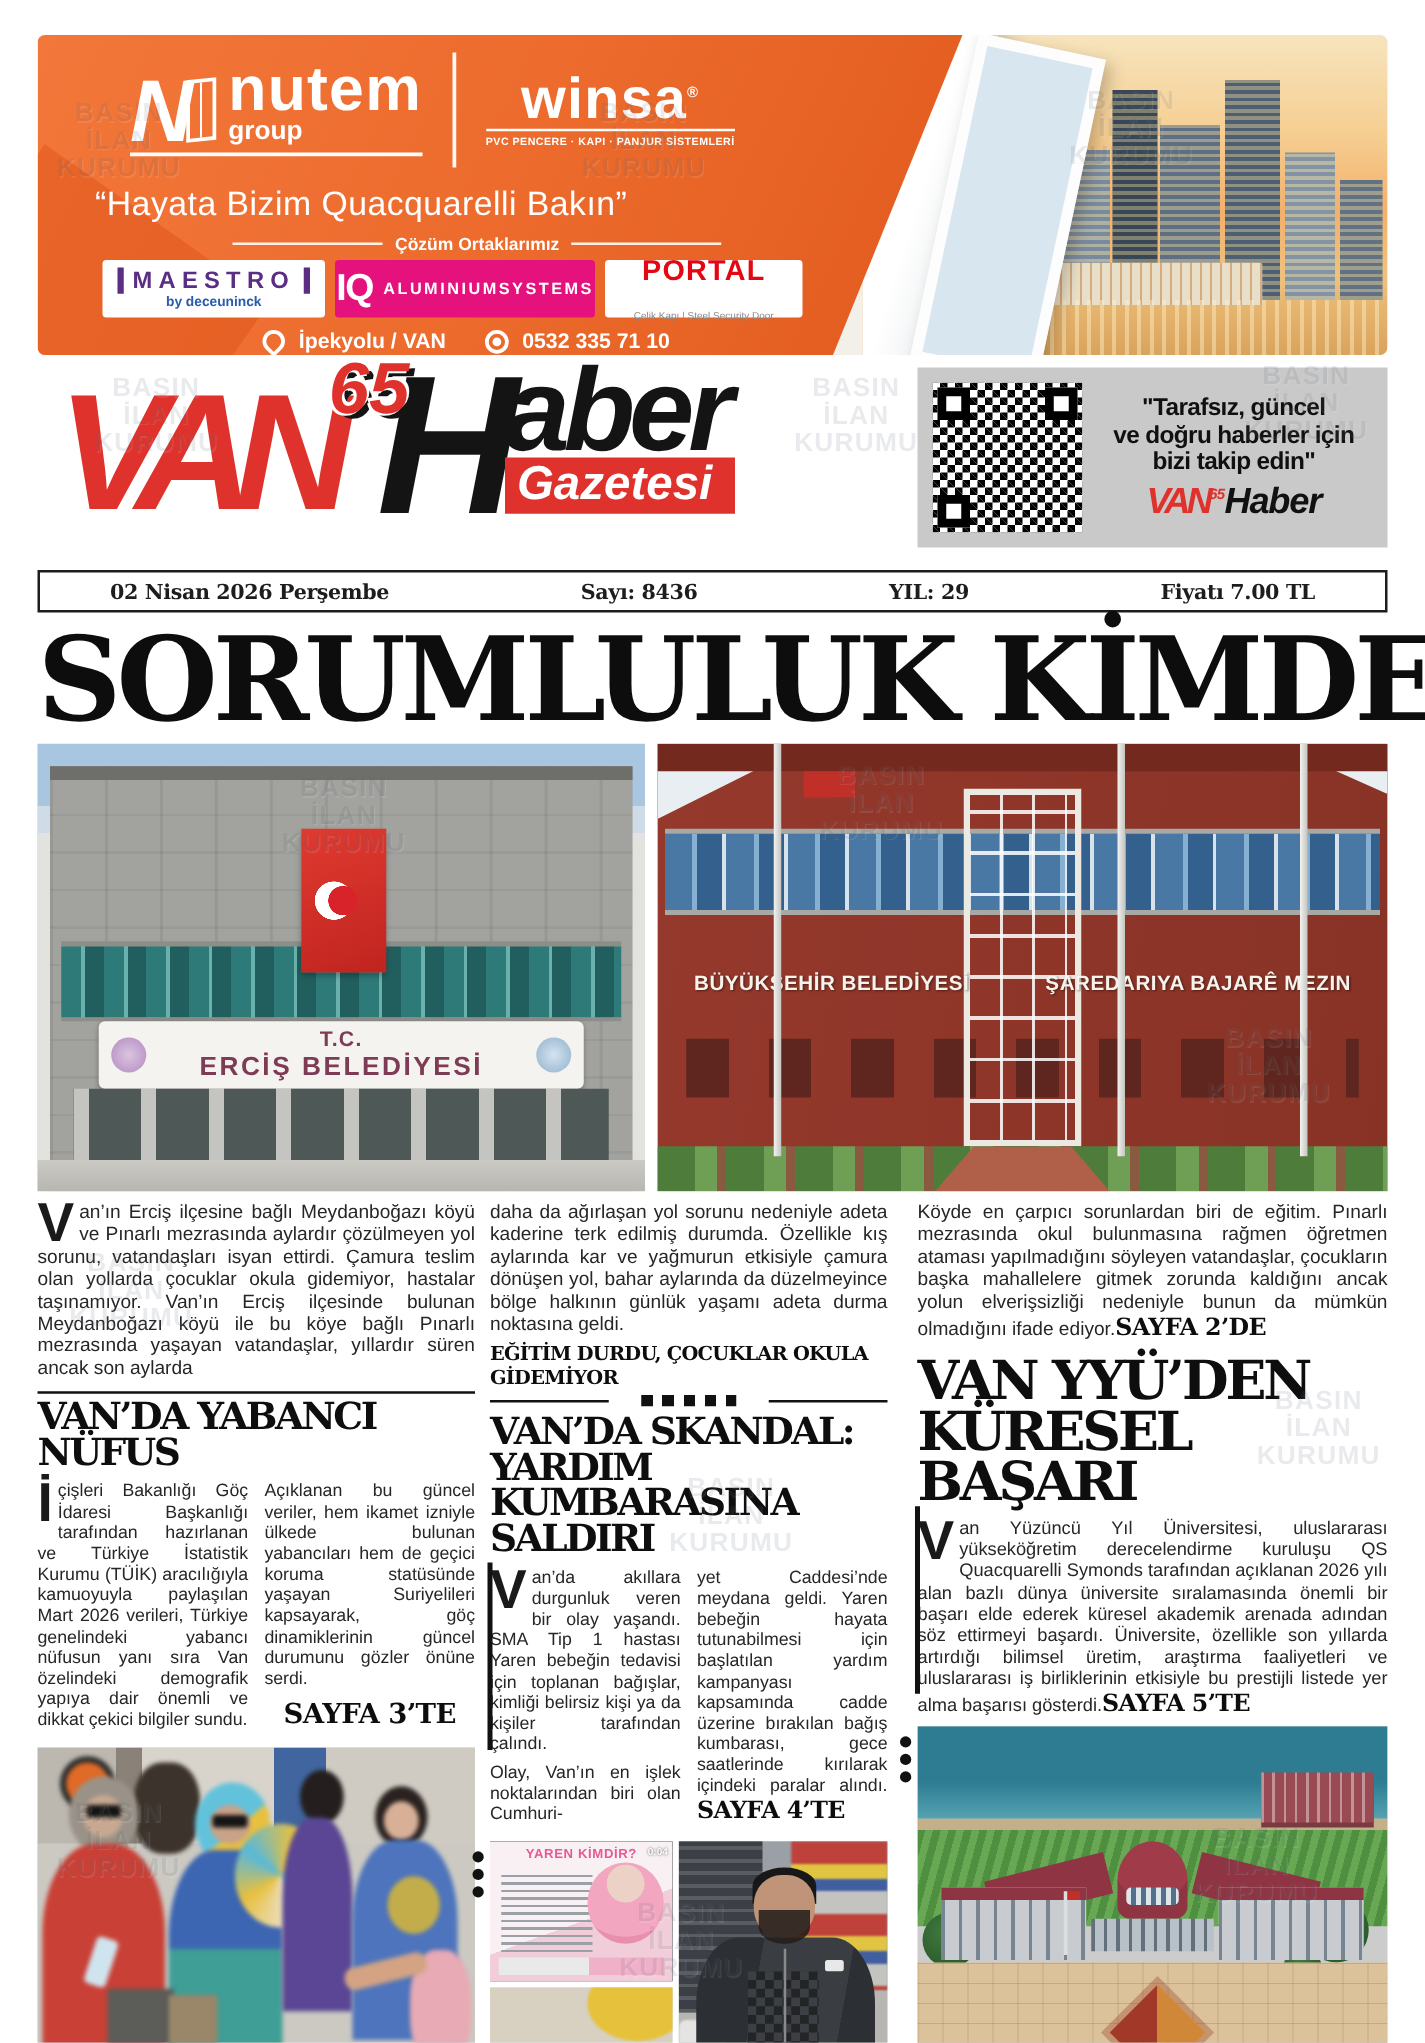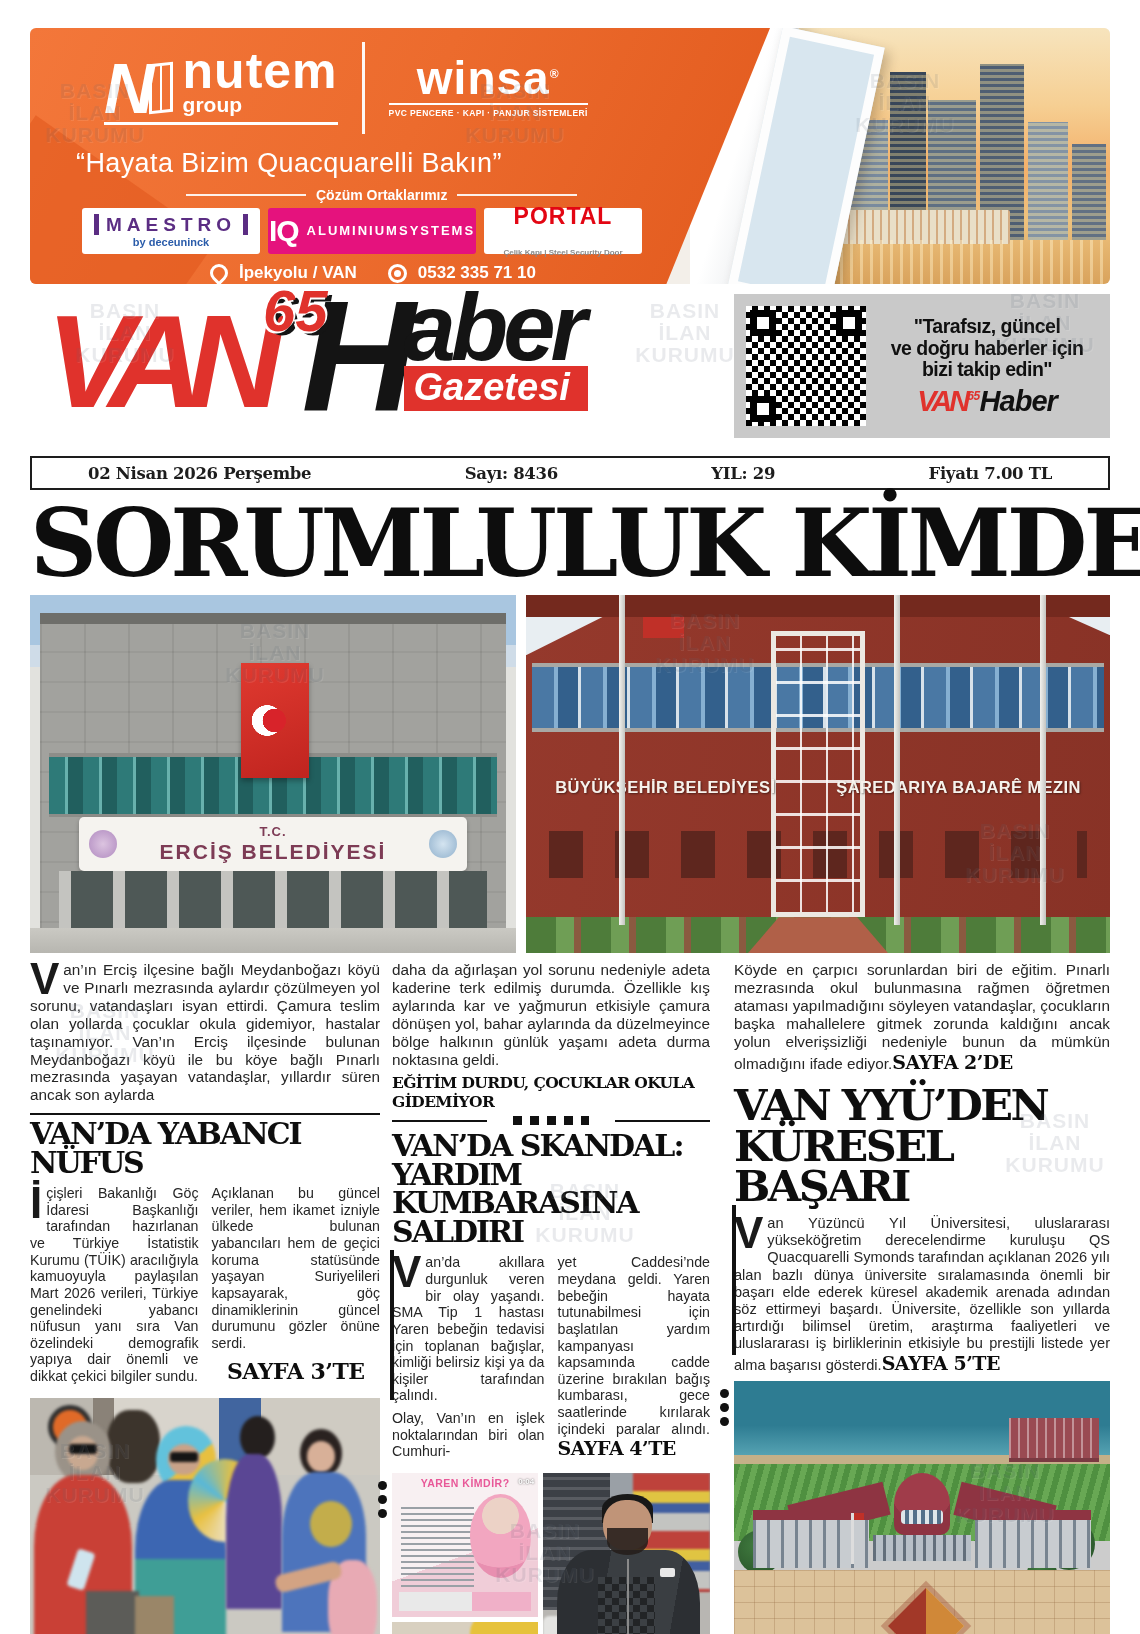--- a/index.html
+++ b/index.html
@@ -50,21 +50,21 @@
   .partners{display:flex;gap:8px;margin-left:12px;position:relative;z-index:2}
   .chip{height:46px;border-radius:3px;background:#fff;display:flex;align-items:center;justify-content:center}
   .chip.maestro{width:178px;flex-direction:column}
   .m-name{color:#5b2d83;font-weight:700;letter-spacing:5px;font-size:19px;line-height:1;border-left:5px solid #5b2d83;border-right:5px solid #5b2d83;padding:1px 7px}
   .m-sub{color:#2a5caa;font-weight:700;font-size:11px;margin-top:1px}
   .chip.iq{width:208px;background:#e5127d;color:#fff;gap:8px}
   .iq-big{font-size:30px;font-weight:900;letter-spacing:-1px}
   .iq-lines{display:flex;flex-direction:row;font-weight:900;font-size:13px;letter-spacing:2px;line-height:1.1}
   .chip.portal{width:158px;flex-direction:column}
   .p-name{color:#e30613;font-weight:900;font-size:23px;letter-spacing:1px;line-height:1}
-  .p-sub{color:#8a8a8a;font-size:8px;font-weight:700;margin-top:20px}
+  .p-sub{color:#8a8a8a;font-size:8px;font-weight:400;margin-top:20px}
   .contact{display:flex;align-items:center;gap:9px;margin:9px 0 0 140px;font-weight:700;font-size:17px;position:relative;z-index:2}
   .pin-icon{width:12px;height:12px;border:3px solid #fff;border-radius:50% 50% 50% 0;transform:rotate(-45deg);margin-right:2px}
   .phone-icon{width:13px;height:13px;border:3px solid #fff;border-radius:50%;margin:0 2px 0 22px;position:relative}
   .phone-icon::after{content:"";position:absolute;left:3px;top:3px;width:7px;height:7px;background:#fff;border-radius:50%}
 
   
   .masthead{display:flex;justify-content:space-between;align-items:flex-start;margin-top:10px;height:158px}
   .logo{display:flex;align-items:flex-end;padding-left:16px}
   .lv{font-size:132px;font-weight:900;font-style:italic;color:#e0322c;letter-spacing:-16px;line-height:.75}
   .l65{font-size:58px;font-weight:900;font-style:italic;color:#e0322c;line-height:1;align-self:flex-start;margin:-12px 0 0 -4px;z-index:2;
@@ -103,21 +103,21 @@
     background-image:repeating-linear-gradient(90deg,rgba(0,0,0,.07) 0 2px,transparent 2px 44px),repeating-linear-gradient(0deg,rgba(0,0,0,.05) 0 2px,transparent 2px 30px)}
   .e-roof{left:2%;right:2%;top:5%;height:3%;background:#6e6e6a}
   .e-winband{left:4%;right:4%;top:44%;height:16%;border-top:4px solid #8d8d89;border-bottom:3px solid #8d8d89;
     background:repeating-linear-gradient(90deg,#2e7a78 0 16px,#68b1ad 16px 19px,#215f5e 19px 34px)}
   .e-flag{left:43.5%;top:19%;width:14%;height:32%;background:linear-gradient(160deg,#e03a30,#c0241f);box-shadow:0 3px 5px rgba(0,0,0,.3)}
   .e-flag::before{content:"";position:absolute;left:16%;top:28%;width:52%;height:44%;
     background:radial-gradient(circle at 62% 50%,#d8232a 0 34%,transparent 35%),radial-gradient(circle at 42% 50%,#fff 0 46%,transparent 47%)}
   .e-sign{left:10%;right:10%;top:62%;height:15%;background:#f5f3ef;border-radius:5px;display:flex;flex-direction:column;align-items:center;justify-content:center;color:#7d3b55;font-weight:700;box-shadow:0 2px 4px rgba(0,0,0,.25)}
   .e-sign::before{content:"";position:absolute;left:10px;top:50%;margin-top:-14px;width:28px;height:28px;border-radius:50%;background:radial-gradient(#dcc4e0,#b08ac0)}
   .e-sign::after{content:"";position:absolute;right:10px;top:50%;margin-top:-14px;width:28px;height:28px;border-radius:50%;background:radial-gradient(#d4e4f0,#90b0cc)}
-  .e-sign .l1{font-size:13px;letter-spacing:1px;line-height:1.1}
+  .e-sign .l1{font-size:17px;letter-spacing:1px;line-height:1.1}
   .e-sign .l2{font-size:21px;letter-spacing:2px;line-height:1.1}
   .e-entr{left:6%;right:6%;top:77%;height:16%;background:repeating-linear-gradient(90deg,#c4c4c0 0 12px,#4e5856 12px 54px)}
   .e-ground{left:0;right:0;bottom:0;height:7%;background:linear-gradient(180deg,#cac9c3,#b7b6b0)}
   .b-facade{inset:0;background:linear-gradient(100deg,#95392c,#883226)}
   .b-skyl{left:0;top:0;width:120px;height:60px;background:#e8eef2;clip-path:polygon(0 0,100% 0,0 100%)}
   .b-skyr{right:0;top:0;width:90px;height:40px;background:#e8eef2;clip-path:polygon(0 0,100% 0,100% 100%)}
   .b-roof{left:0;right:0;top:0;height:6%;background:#74291e}
   .b-glass{left:1%;right:1%;top:19%;height:17%;border-top:4px solid #a8a8a4;border-bottom:4px solid #a8a8a4;
     background:repeating-linear-gradient(90deg,#4a78a4 0 22px,#86b0d2 22px 26px,#33608c 26px 46px,#d8e2ea 46px 49px)}
   .b-entr{left:42%;width:16%;top:10%;bottom:10%;background:linear-gradient(180deg,#dce8f0 0 30%,#9cc0d8 60%,#7aa8c4);border:5px solid #ece8e2;box-sizing:border-box;
@@ -181,21 +181,21 @@
   .w-f5b{left:72%;top:29%;width:24%;height:62%;border-radius:40% 40% 0 0;background:#4d74bc}
   .w-f5y{left:80%;top:40%;width:12%;height:18%;border-radius:50%;background:#d8b838;opacity:.85}
   .w-child{left:85%;top:63%;width:14%;height:36%;border-radius:42%;background:#e8aab4}
   .w-arm{left:70%;top:66%;width:19%;height:7%;border-radius:8px;background:#d3a383;transform:rotate(-14deg)}
   .w-bag1{left:16%;top:75%;width:15%;height:25%;background:#5c5c58}
   .w-bag2{left:30%;top:77%;width:11%;height:23%;background:#9a8668}
   .w-bottle{left:12%;top:59%;width:5%;height:15%;border-radius:4px;background:#cfe4ee;transform:rotate(18deg)}
 
   .mphotos{display:flex;gap:5px;height:298px}
   .mstack{width:46%;display:flex;flex-direction:column;gap:5px}
-  .poster{height:144px;background:#0f172a}
+  .poster{height:112px;background:#0f172a}
   .p-bg{inset:0;background:linear-gradient(160deg,#f8f0f2 0 55%,#f0cdd8 55%)}
   .p-title{left:0;right:0;top:4px;text-align:center;color:#e85898;font-weight:700;font-size:10.5px;letter-spacing:.5px}
   .p-time{right:4px;top:4px;color:#fff;font-size:8px;font-weight:700;text-shadow:0 0 2px #555}
   .p-lines{left:6%;top:24%;width:50%;height:58%;background:repeating-linear-gradient(180deg,#9aa0a6 0 2px,transparent 2px 6px)}
   .p-baby{right:5%;top:15%;width:42%;height:58%;border-radius:50%;background:radial-gradient(circle at 50% 26%,#ecd2c6 0 26%,#f2a6c0 27% 74%,#e88fb0 75%)}
   .p-foot{left:5%;right:5%;bottom:4%;height:13%;background:linear-gradient(90deg,#e9e9e9 0 55%,#f0b0c8 55%)}
   .boxph{flex:1}
   .x-bg{inset:0;background:linear-gradient(180deg,#d8d0c0 0 30%,#c0b8a8)}
   .x-umb{right:-8%;top:-10%;width:55%;height:34%;border-radius:50%;background:#e6c23c;filter:blur(1px)}
   .man{flex:1}

